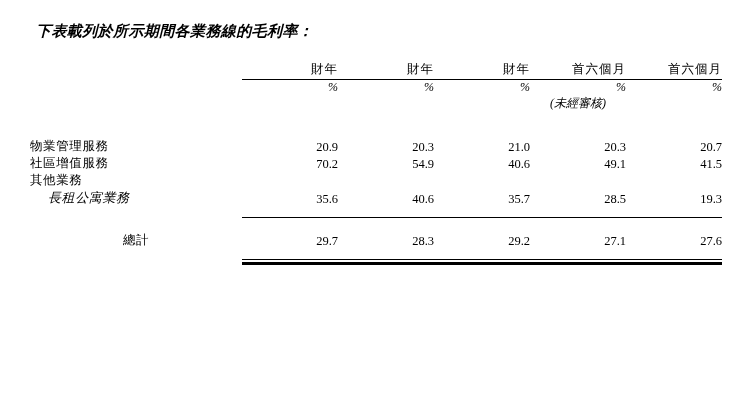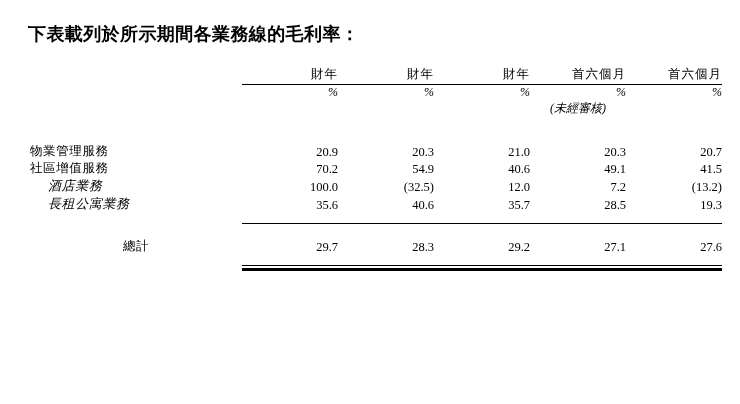--- a/index.html
+++ b/index.html
@@ -15,25 +15,26 @@
     overflow: hidden;
   }
   .page {
     position: relative;
     width: 740px;
     height: 404px;
     box-sizing: border-box;
     padding: 18px 22px 0 28px;
   }
   .intro {
-    font-size: 18px;
+    font-size: 15px;
     letter-spacing: 0.4px;
-    margin: 4px 0 18px 0;
+    margin: 4px 0 18px 8px;
     font-family: "Liberation Sans", "DejaVu Sans", sans-serif;
     font-weight: 600;
+    font-style: italic;
   }
   table.fin {
     border-collapse: collapse;
     width: 692px;
     margin-left: 2px;
     font-size: 12.5px;
   }
   table.fin td, table.fin th {
     padding: 0;
     vertical-align: bottom;
@@ -207,29 +208,29 @@
 
     <tr>
       <td class="row-label">社區增值服務</td>
       <td class="row-val">70.2</td>
       <td class="row-val">54.9</td>
       <td class="row-val">40.6</td>
       <td class="row-val">49.1</td>
       <td class="row-val">41.5</td>
     </tr>
 
-
-    <tr>
-      <td class="row-label indent">酒店業務</td>
-      <td class="row-val">100.0</td>
-      <td class="row-val">(32.5)</td>
-      <td class="row-val">12.0</td>
-      <td class="row-val">7.2</td>
-      <td class="row-val">(13.2)</td>
-    </tr>
+    <tr>
+      <td class="row-label">其他業務</td>
+      <td class="row-val"></td>
+      <td class="row-val"></td>
+      <td class="row-val"></td>
+      <td class="row-val"></td>
+      <td class="row-val"></td>
+    </tr>
+
 
     <tr>
       <td class="row-label indent">長租公寓業務</td>
       <td class="row-val">35.6</td>
       <td class="row-val">40.6</td>
       <td class="row-val">35.7</td>
       <td class="row-val">28.5</td>
       <td class="row-val">19.3</td>
     </tr>
 

